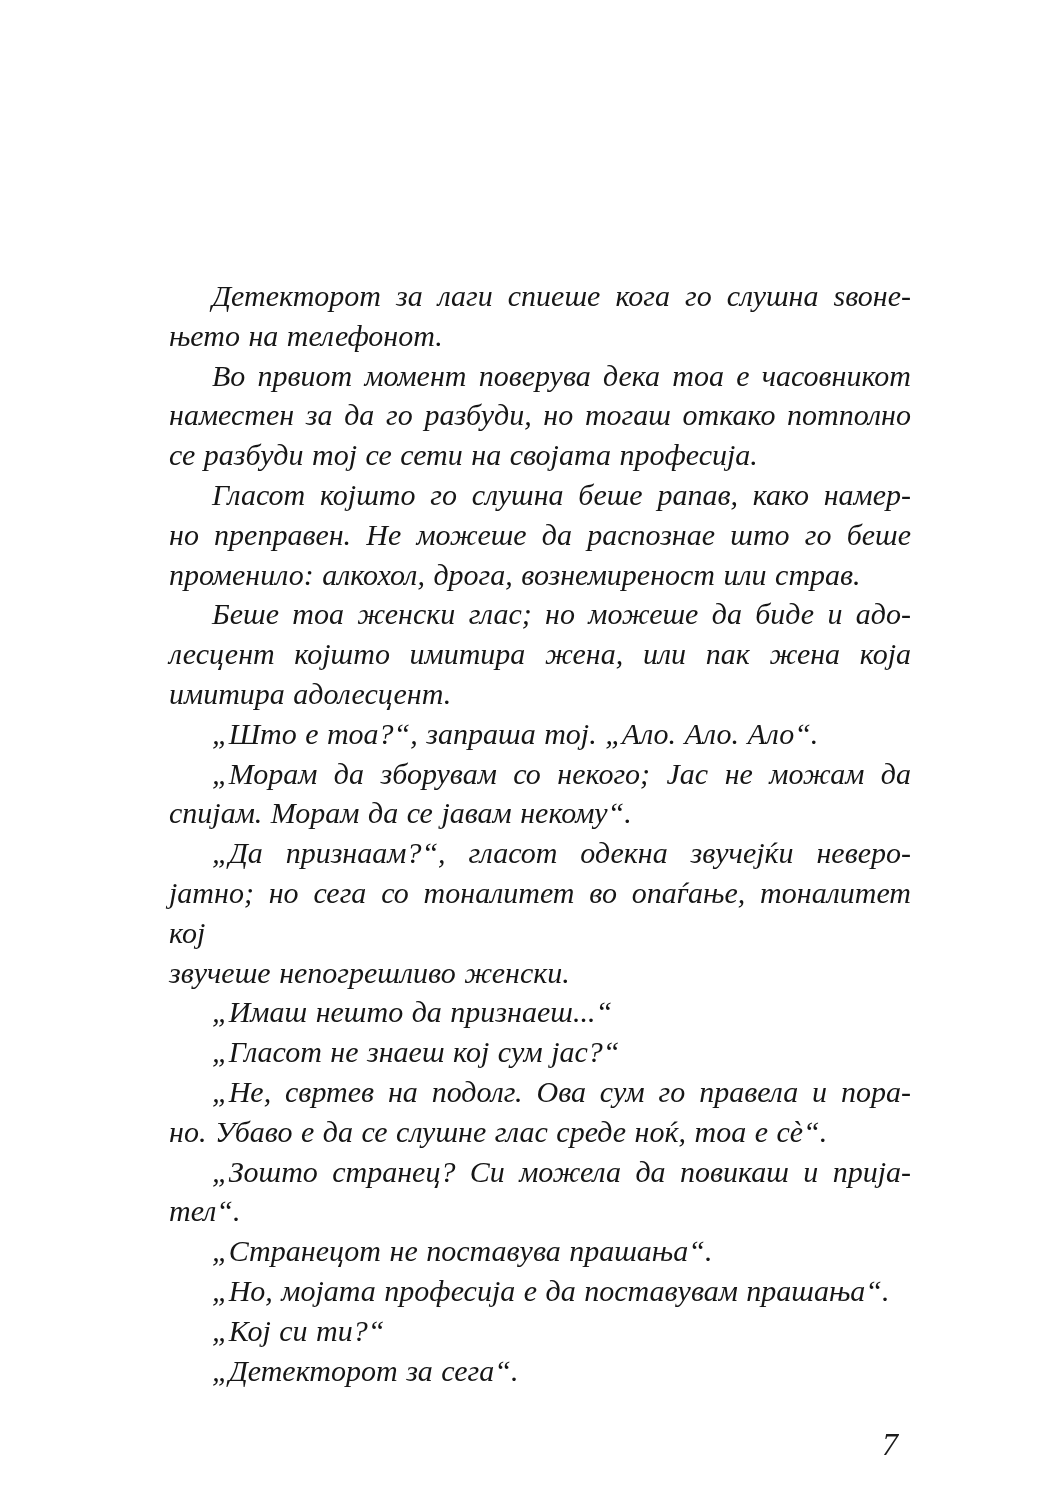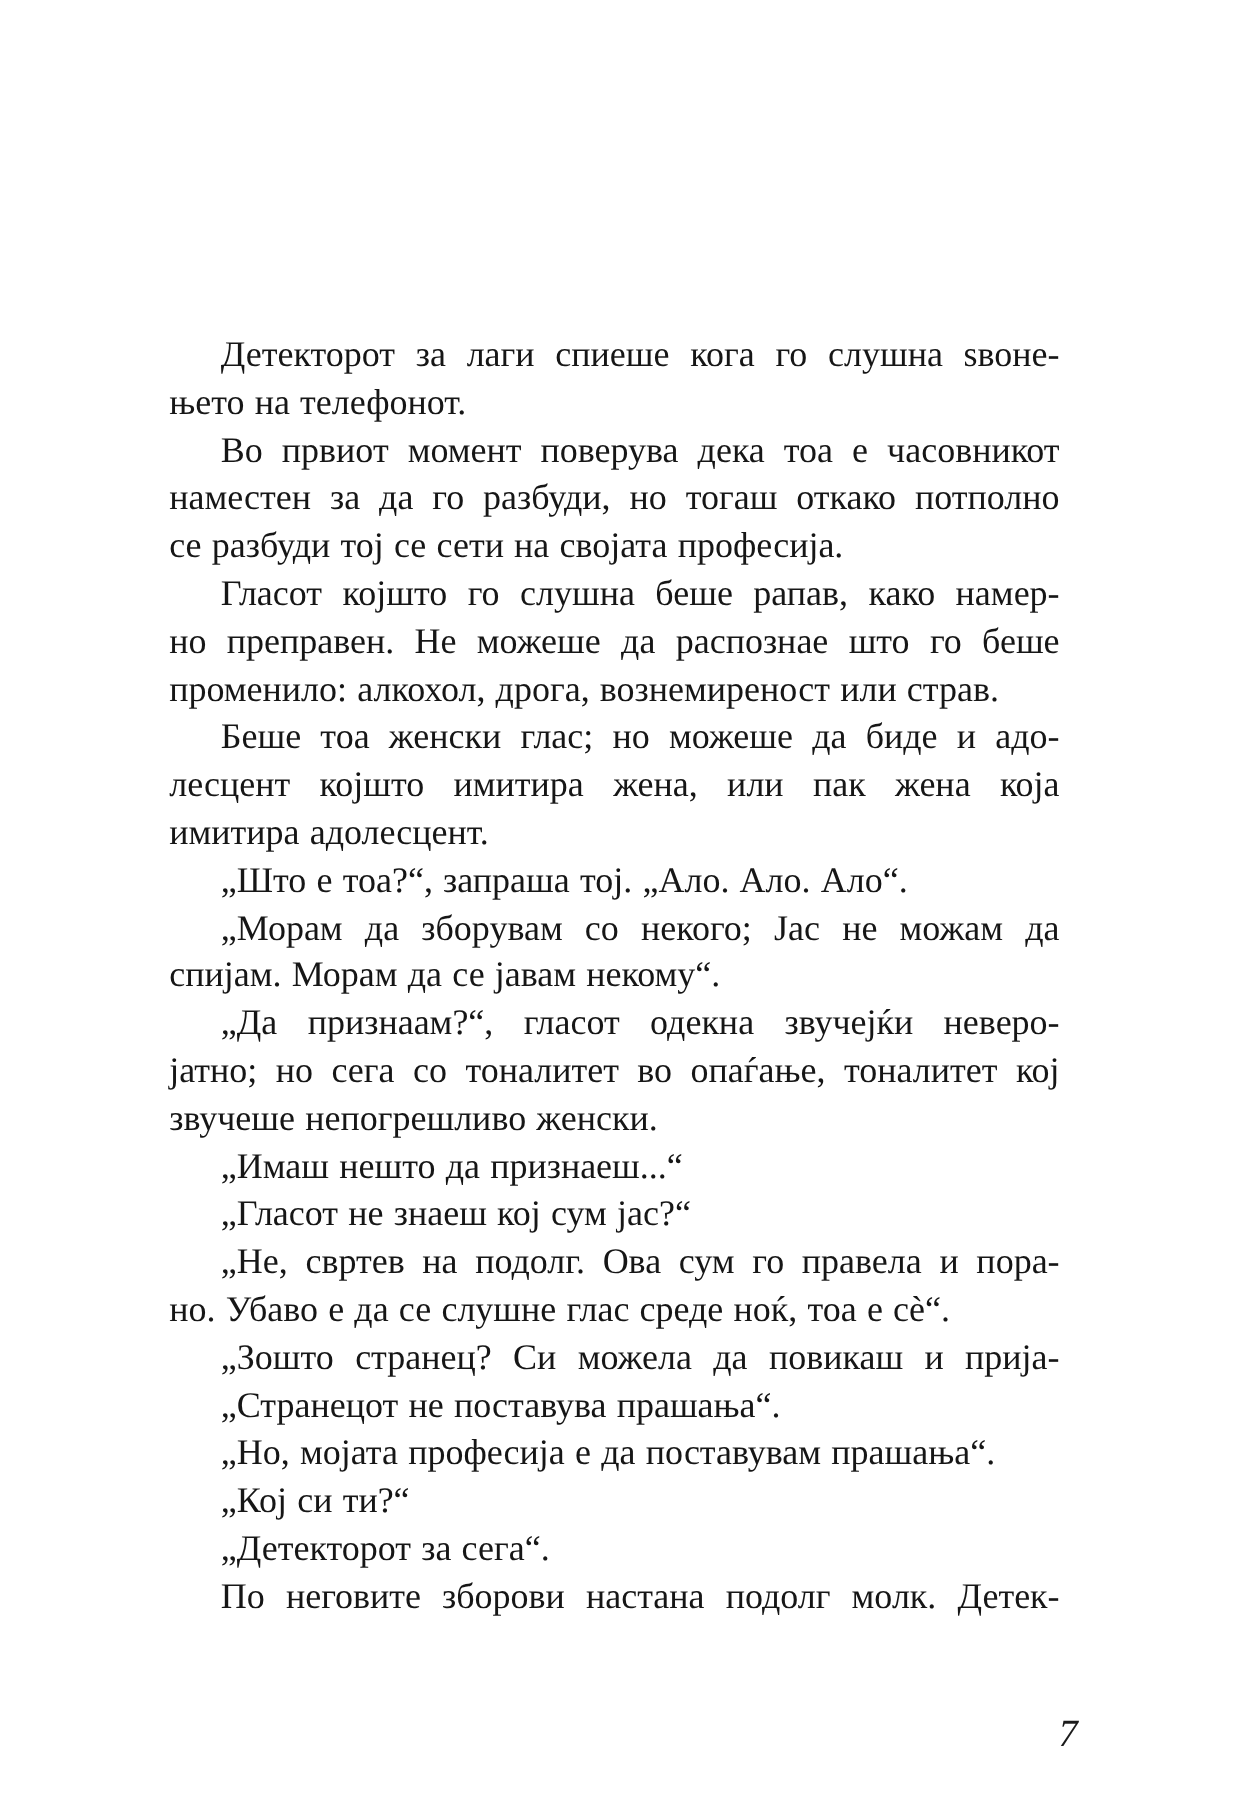--- a/index.html
+++ b/index.html
@@ -11,23 +11,24 @@
     position: relative;
     width: 1048px;
     height: 1502px;
     background: #ffffff;
     font-family: "Liberation Serif", serif;
     color: #161616;
     overflow: hidden;
   }
   .text-block {
     position: absolute;
-    left: 141px;
+    left: 169px;
     top: 276px;
     width: 742px;
+    font-style: italic;
   }
   .para {
     margin: 0;
     padding: 0;
   }
   .line {
     font-size: 30px;
     line-height: 39.8px;
     text-align: justify;
     text-align-last: left;
@@ -102,38 +103,36 @@
       <div class="line first">„Гласот не знаеш кој сум јас?“</div>
     </div>
 
     <div class="para">
       <div class="line first just">„Не, свртев на подолг. Ова сум го правела и пора-</div>
       <div class="line">но. Убаво е да се слушне глас среде ноќ, тоа е сè“.</div>
     </div>
 
     <div class="para">
       <div class="line first just">„Зошто странец? Си можела да повикаш и прија-</div>
+      <div class="line">тел“.</div>
     </div>
 
     <div class="para">
       <div class="line first">„Странецот не поставува прашања“.</div>
     </div>
 
     <div class="para">
       <div class="line first">„Но, мојата професија е да поставувам прашања“.</div>
     </div>
 
     <div class="para">
       <div class="line first">„Кој си ти?“</div>
     </div>
 
     <div class="para">
       <div class="line first">„Детекторот за сега“.</div>
     </div>
 
-    <div class="para">
-      <div class="line first just">По неговите зборови настана подолг молк. Детек-</div>
-    </div>
 
   </div>
 
   <div class="page-number">7</div>
 </div>
 
 </body></html>

